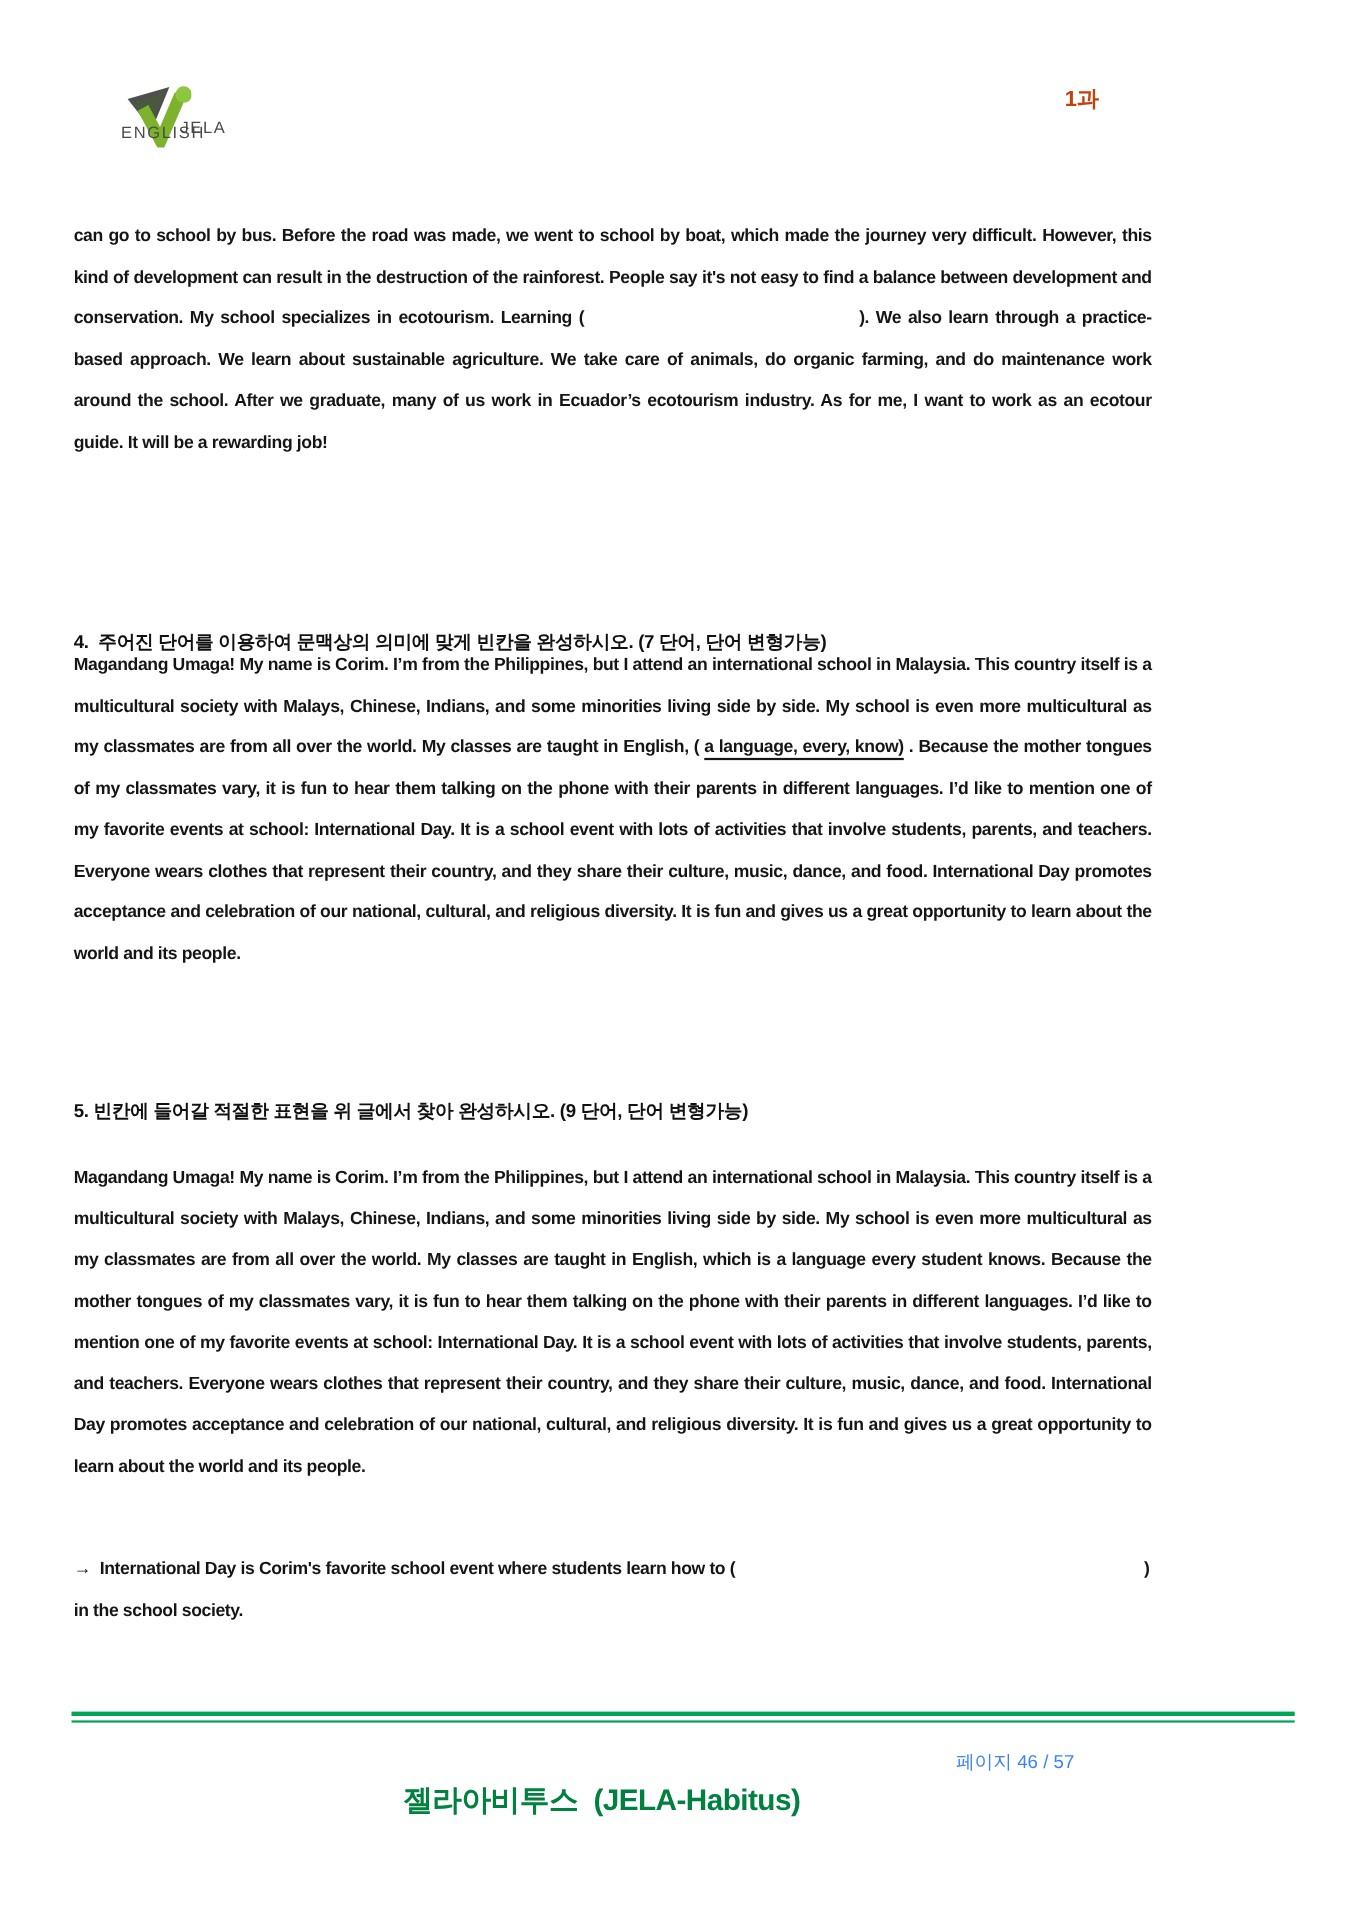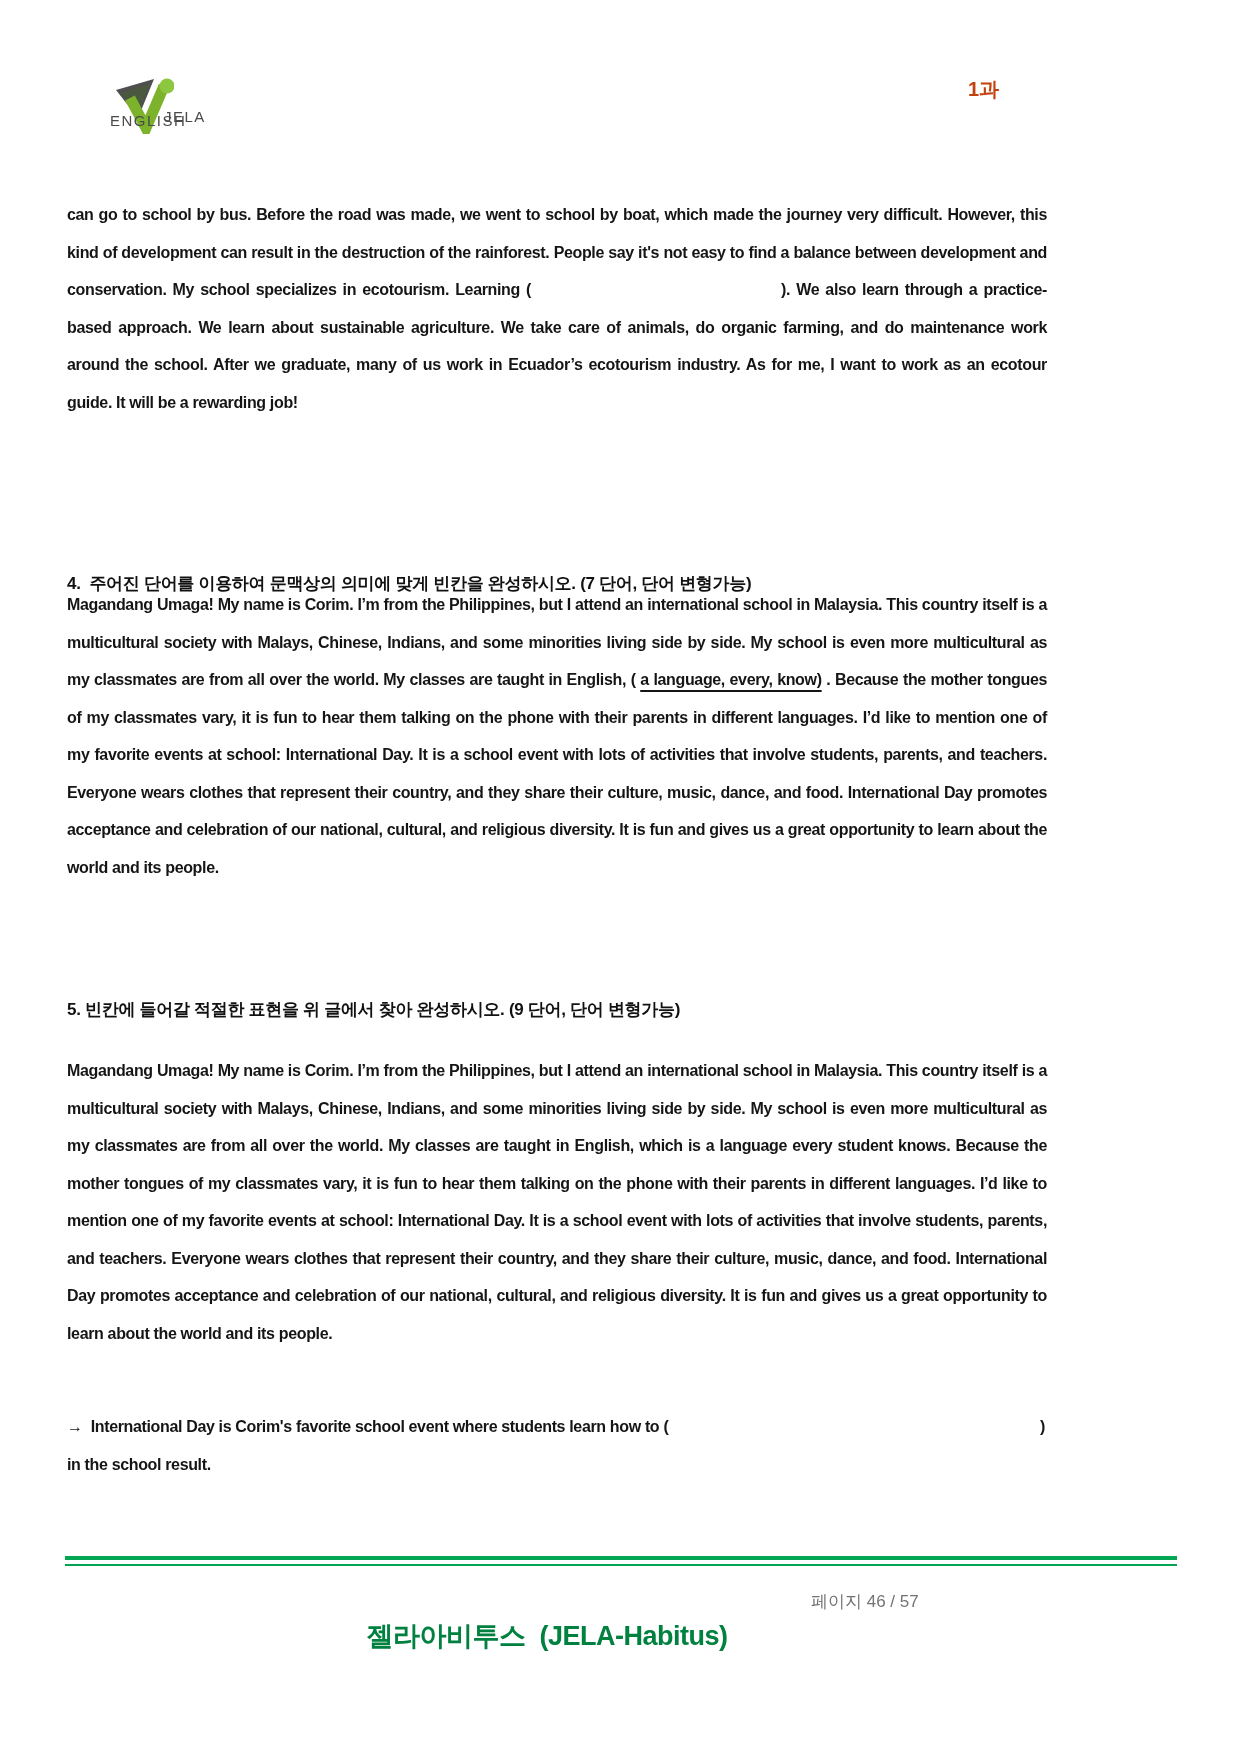--- a/index.html
+++ b/index.html
@@ -39,21 +39,21 @@
   .footer-rule {
     position:absolute; left:65px; top:1556px; width:1112px; height:4px;
     border-top:4px solid #00A651; border-bottom:2px solid #00A651;
   }
   .footer-brand {
     position:absolute; left:67px; top:1576px; width:960px; text-align:center;
     font-size:27px; font-weight:700; color:#00813F; letter-spacing:-0.5px;
     white-space:pre-wrap;
     margin-top:42px;
   }
-  .footer-page { position:absolute; left:811px; top:1590px; font-size:17px; color:#737373; }
+  .footer-page { position:absolute; left:869px; top:1590px; font-size:17px; color:#3b82f6; }
 </style>
 </head>
 <body>
 
 <div class="page">
 
   <div class="logo">
     <svg width="60" height="56" viewBox="0 0 60 56">
       <polygon points="2,12 40,1 24,40" fill="#4f4f4f"></polygon>
       <polygon points="6,15 36,6 23,36" fill="#3f6b1f" opacity="0.35"></polygon>
@@ -75,20 +75,20 @@
 
   <div class="question" style="top:998px;">5. 빈칸에 들어갈 적절한 표현을 위 글에서 찾아 완성하시오. (9 단어, 단어 변형가능)</div>
 
   <div class="para" style="top:1052px;"><span>Magandang Umaga! My name is Corim. I’m from the Philippines, but I attend an international school in Malaysia. This country itself is a multicultural society with Malays, Chinese, Indians, and some minorities living side by side. My school is even more multicultural as my classmates are from all over the world. My classes are taught in English, which is a language every student knows. Because the mother tongues of my classmates vary, it is fun to hear them talking on the phone with their parents in different languages. I’d like to mention one of my favorite events at school: International Day. It is a school event with lots of activities that involve students, parents, and teachers. Everyone wears clothes that represent their country, and they share their culture, music, dance, and food. International Day promotes acceptance and celebration of our national, cultural, and religious diversity. It is fun and gives us a great opportunity to learn about the world and its people.</span></div>
 
   <div class="para summary" style="top:1408px;">
     <span class="line1">
       <span class="arrow">→</span><span>International Day is Corim's favorite school event where students learn how to (</span>
       <span class="close-paren">)</span>
     </span>
-    <span>in the school result.</span>
+    <span>in the school society.</span>
   </div>
 
   <div class="footer-rule"></div>
   <div class="footer-brand">젤라아비투스  (JELA-Habitus)</div>
   <div class="footer-page">페이지 46 / 57</div>
 
 </div>
 
 </body></html>

